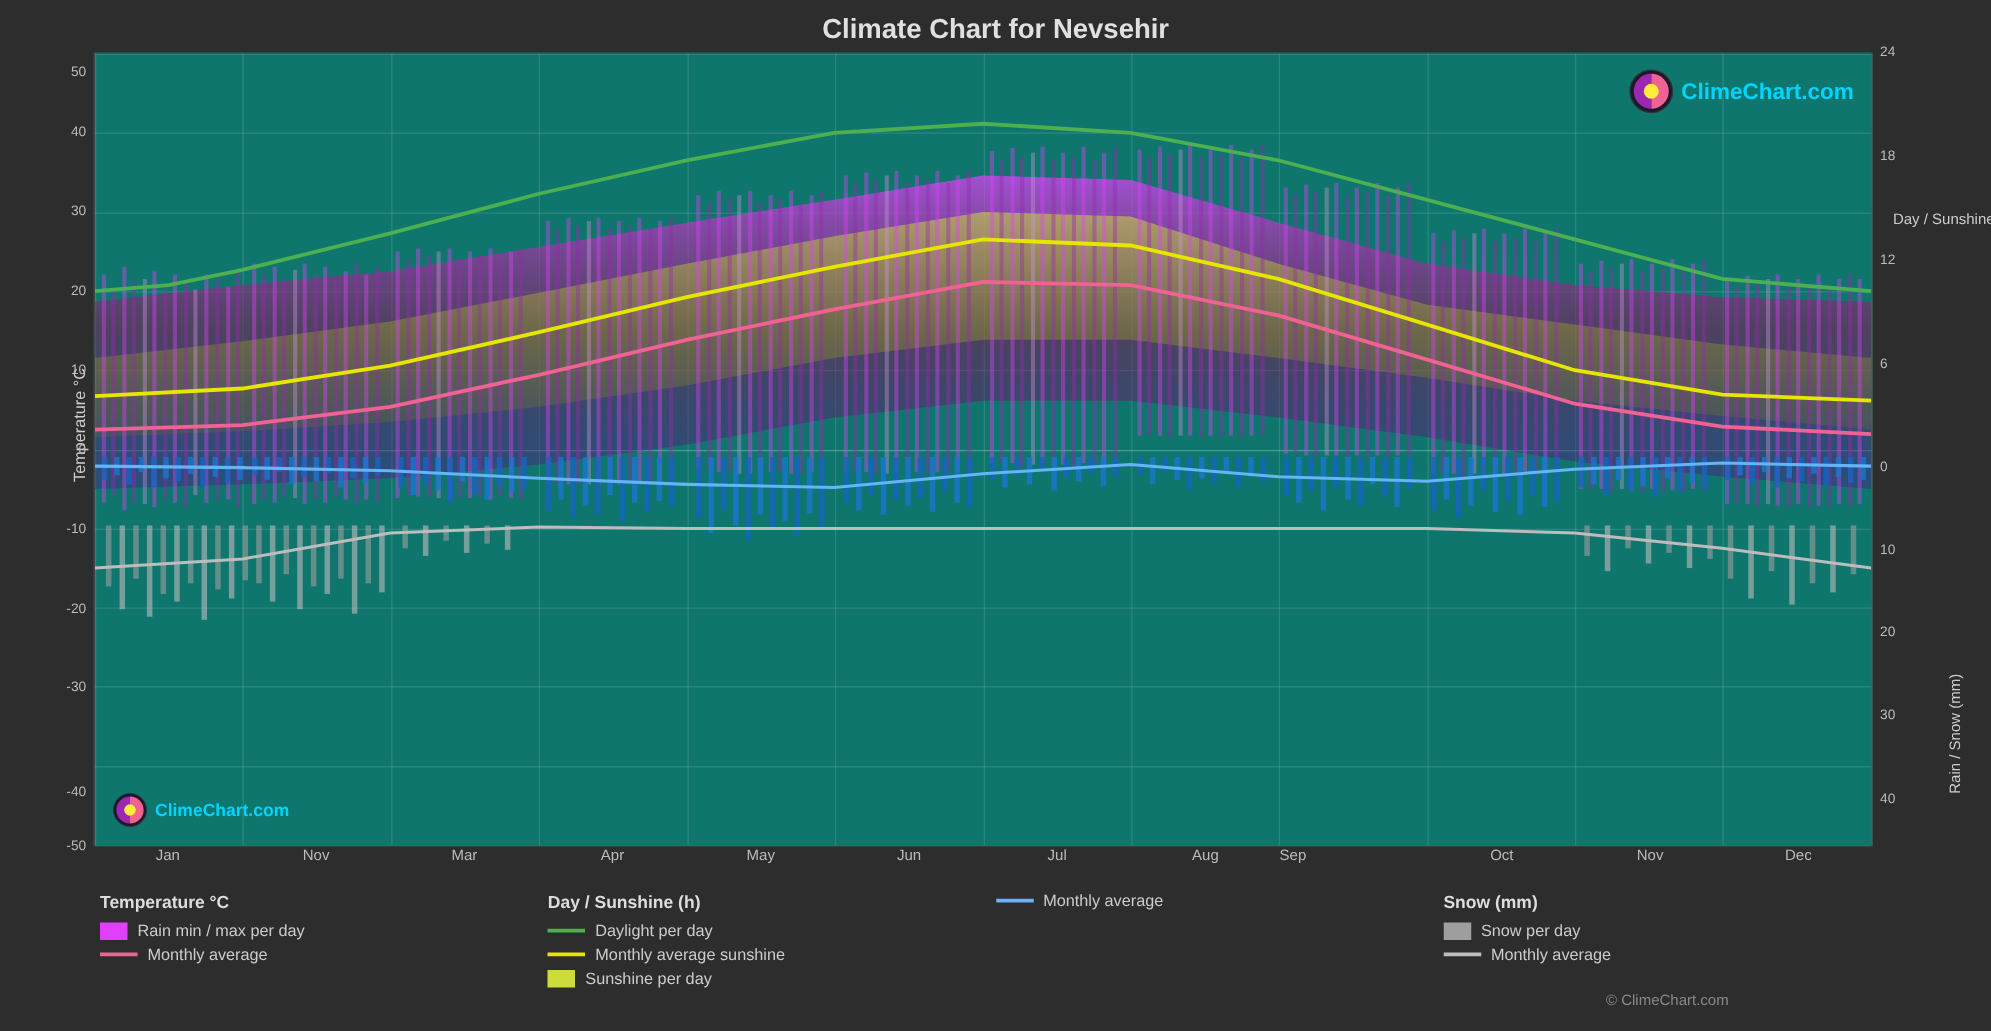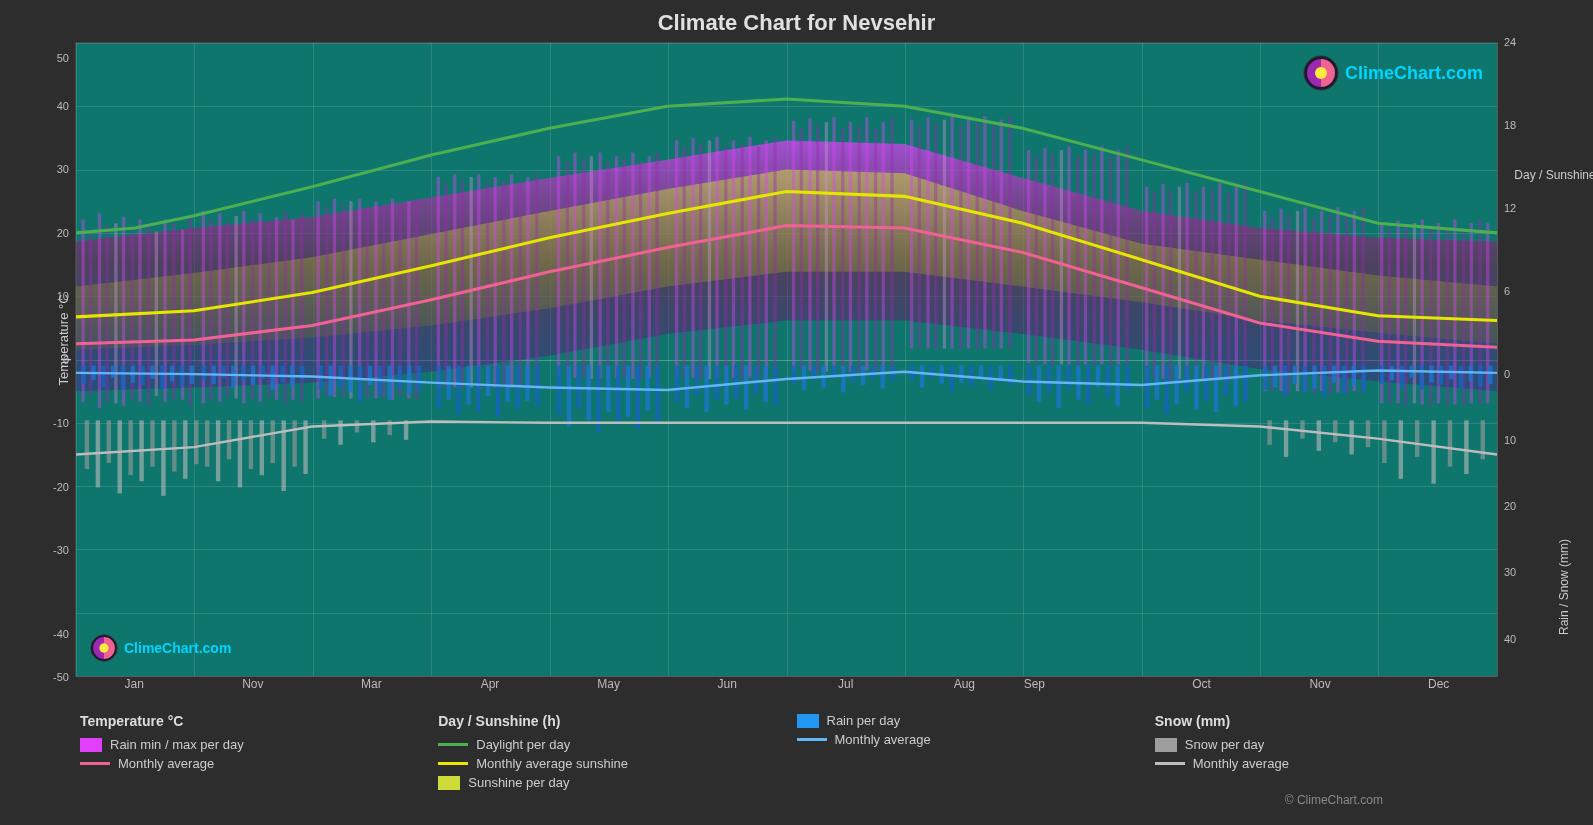--- a/index.html
+++ b/index.html
@@ -661,24 +661,20 @@
         <span>Monthly average sunshine</span>
       </div>
       <div class="legend-item">
         <span class="legend-swatch" style="background:#cddc39;"></span>
         <span>Sunshine per day</span>
       </div>
     </div>
 
     <div class="legend-group">
       <div class="legend-item">
-        <span class="legend-swatch" style="background:#2196f3;"></span>
-        <span>Rain per day</span>
-      </div>
-      <div class="legend-item">
         <span class="legend-line" style="background:#64b5f6;"></span>
         <span>Monthly average</span>
       </div>
     </div>
 
     <div class="legend-group">
       <div class="legend-group-title">Snow (mm)</div>
       <div class="legend-item">
         <span class="legend-swatch" style="background:#9e9e9e;"></span>
         <span>Snow per day</span>

